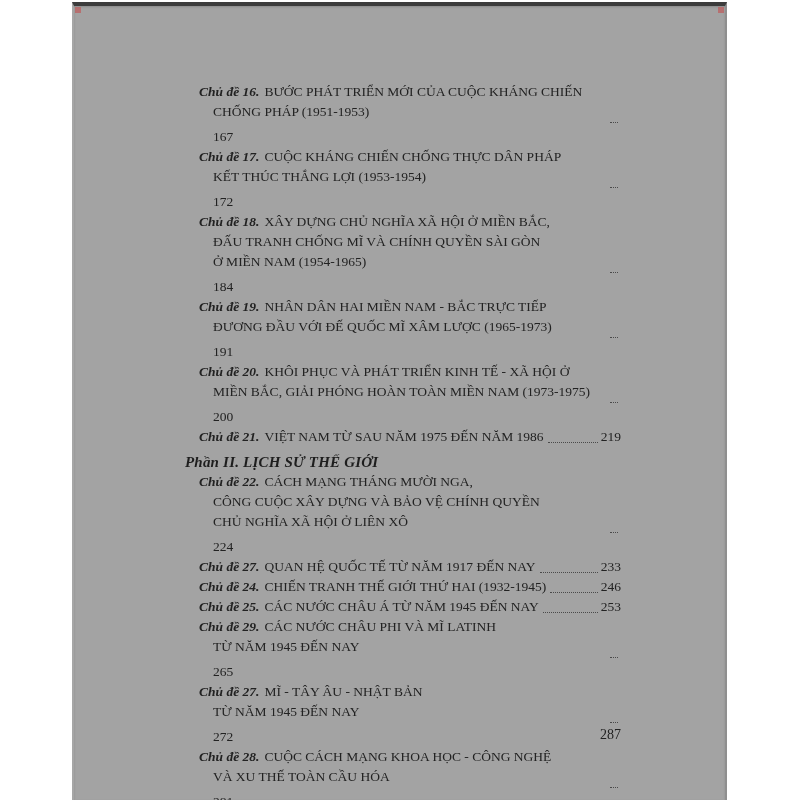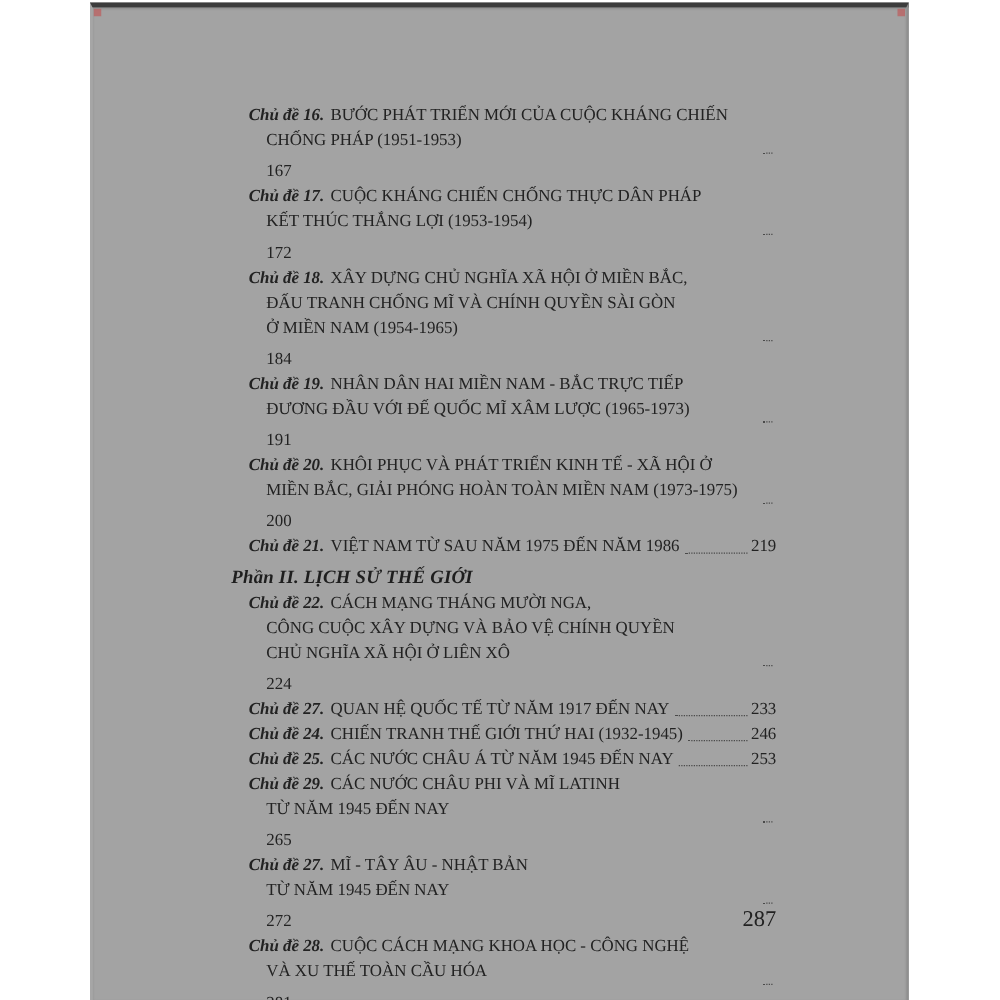--- a/index.html
+++ b/index.html
@@ -39,21 +39,21 @@
     margin:0 3px 4px 4px;
     border-bottom:1.6px dotted #4a4a4a;
   }
   .pg{flex-shrink:0;}
   .sec{
     font-weight:bold;font-size:15px;letter-spacing:.2px;
     margin-top:5px;color:#1e1e1e;font-style:italic;
   }
   .pagenum{
     position:absolute;left:111px;top:719px;width:436px;
-    text-align:right;font-size:18px;line-height:20px;color:#222;
+    text-align:right;font-size:14px;line-height:20px;color:#222;
   }
 </style>
 </head>
 <body>
 
 <div class="page">
   <div class="corner-mark left"></div>
   <div class="corner-mark right"></div>
 
   <div class="toc">

